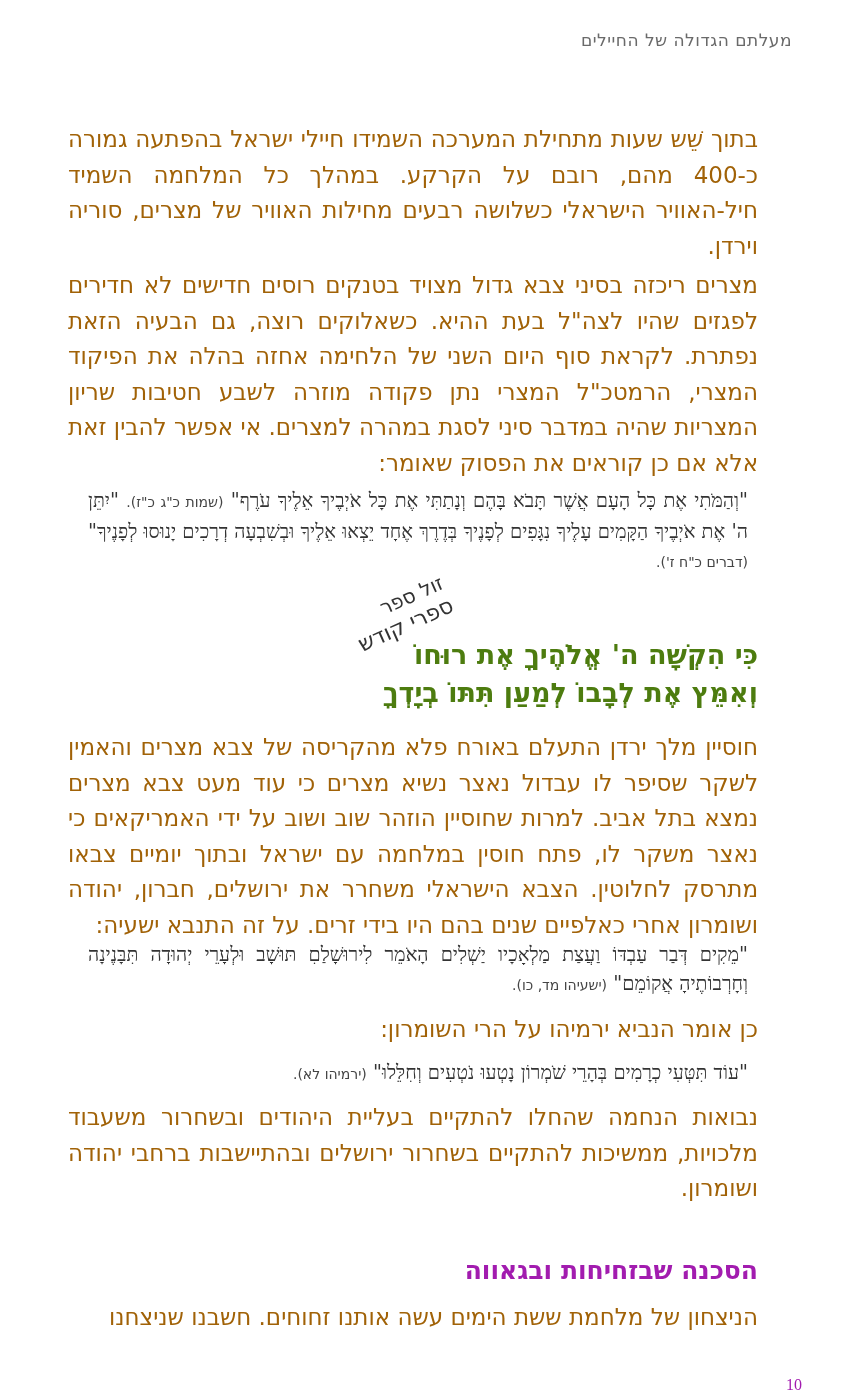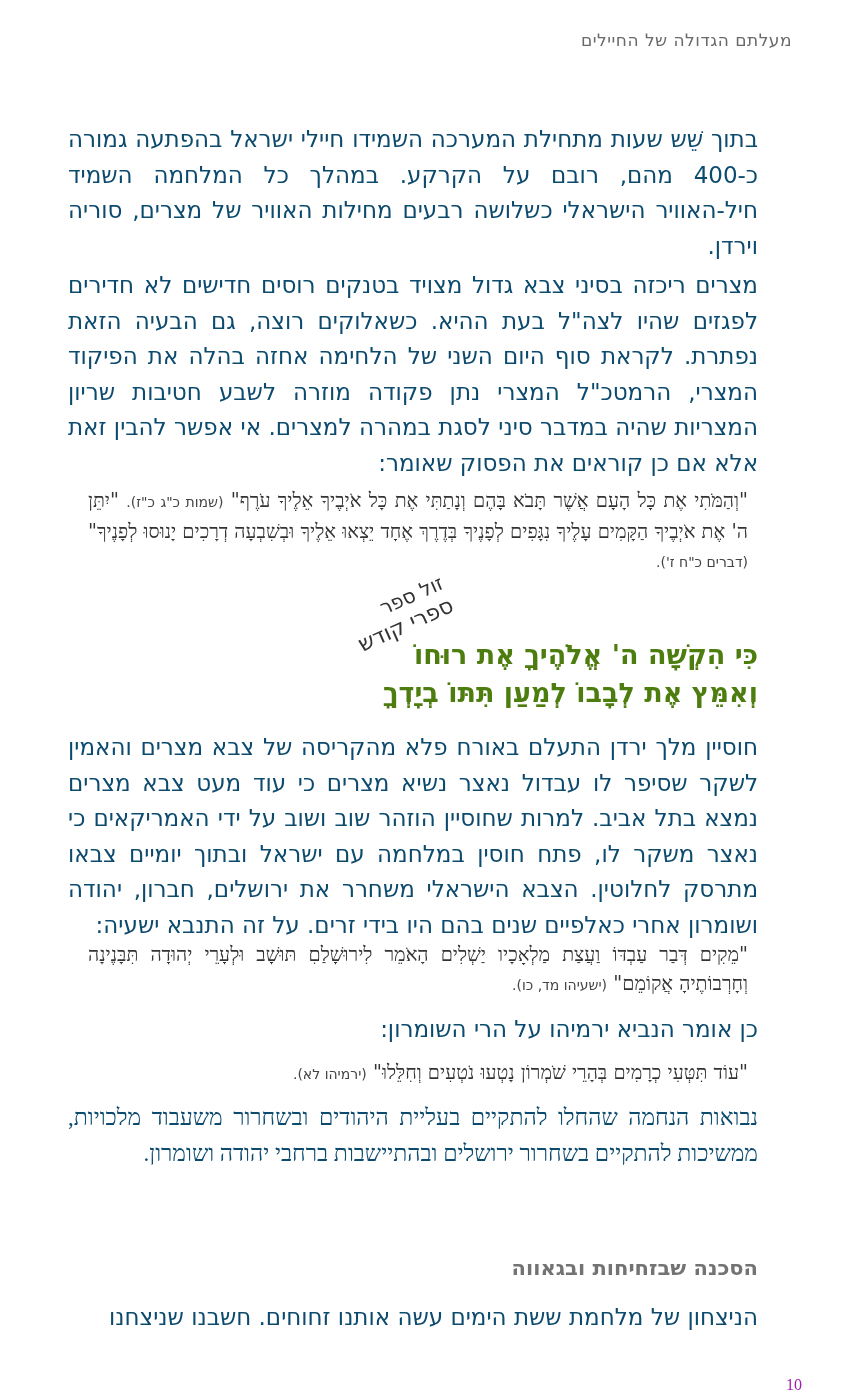--- a/index.html
+++ b/index.html
@@ -9,41 +9,41 @@
     color: #2a2a2a;
   }
   .page { position: absolute; left: 0; top: 0; width: 850px; height: 1018px; direction: rtl; }
   .running-head {
     position: absolute; right: 58px; top: 30px;
     font-size: 17px; color: #6a6a6a; letter-spacing: 0.5px;
   }
   .p {
     position: absolute; right: 92px; width: 690px;
     font-size: 23px; line-height: 35.5px; text-align: justify; text-align-last: right;
-    color: #0c4a6e;
+    color: #a16207;
   }
   .quote {
     position: absolute; right: 102px; width: 660px;
     font-family: "DejaVu Serif", "Liberation Serif", serif;
     font-size: 19.5px; line-height: 29px; text-align: justify; text-align-last: right; color: #333;
   }
   .ref { font-family: "DejaVu Sans", "Liberation Sans", sans-serif; font-size: 14px; color: #444; }
   .verse-head {
     position: absolute; right: 92px; width: 500px;
     font-size: 27px; line-height: 38px; font-weight: bold; text-align: right; color: #4d7c0f;
   }
   .stamp {
     position: absolute; left: 332px; top: 622px;
     font-size: 20px; color: #333; transform: rotate(-24deg); transform-origin: left bottom;
     white-space: nowrap;
   }
   .stamp .small { font-size: 22px; }
   .section-title {
     position: absolute; right: 92px; top: 1256px;
-    font-size: 21px; font-weight: bold; color: #737373;
+    font-size: 25px; font-weight: bold; color: #a21caf;
   }
   .page-number {
     position: absolute; left: 786px; top: 1376px; direction: ltr;
     font-family: Liberation Serif, serif;
     font-size: 16px; color: #a21caf;
   }
 </style>
 </head>
 <body>
 
@@ -79,21 +79,21 @@
     <span class="ref">(ישעיהו מד, כו).</span>
   </div>
 
   <div class="p" style="top:1012px;">כן אומר הנביא ירמיהו על הרי השומרון:</div>
 
   <div class="quote" style="top:1058px;">
     <span>"עוֹד תִּטְּעִי כְרָמִים בְּהָרֵי שֹׁמְרוֹן נָטְעוּ נֹטְעִים וְחִלֵּלוּ"</span>
     <span class="ref">(ירמיהו לא).</span>
   </div>
 
-  <div class="p" style="top:1100px;font-family:Liberation Serif, serif;">נבואות הנחמה שהחלו להתקיים בעליית היהודים ובשחרור משעבוד מלכויות, ממשיכות להתקיים בשחרור ירושלים ובהתיישבות ברחבי יהודה ושומרון.</div>
+  <div class="p" style="top:1100px;">נבואות הנחמה שהחלו להתקיים בעליית היהודים ובשחרור משעבוד מלכויות, ממשיכות להתקיים בשחרור ירושלים ובהתיישבות ברחבי יהודה ושומרון.</div>
 
   <div class="section-title">הסכנה שבזחיחות ובגאווה</div>
 
   <div class="p" style="top:1300px;">הניצחון של מלחמת ששת הימים עשה אותנו זחוחים. חשבנו שניצחנו</div>
 
   <div class="page-number">10</div>
 
 </div>
 
 </body></html>

